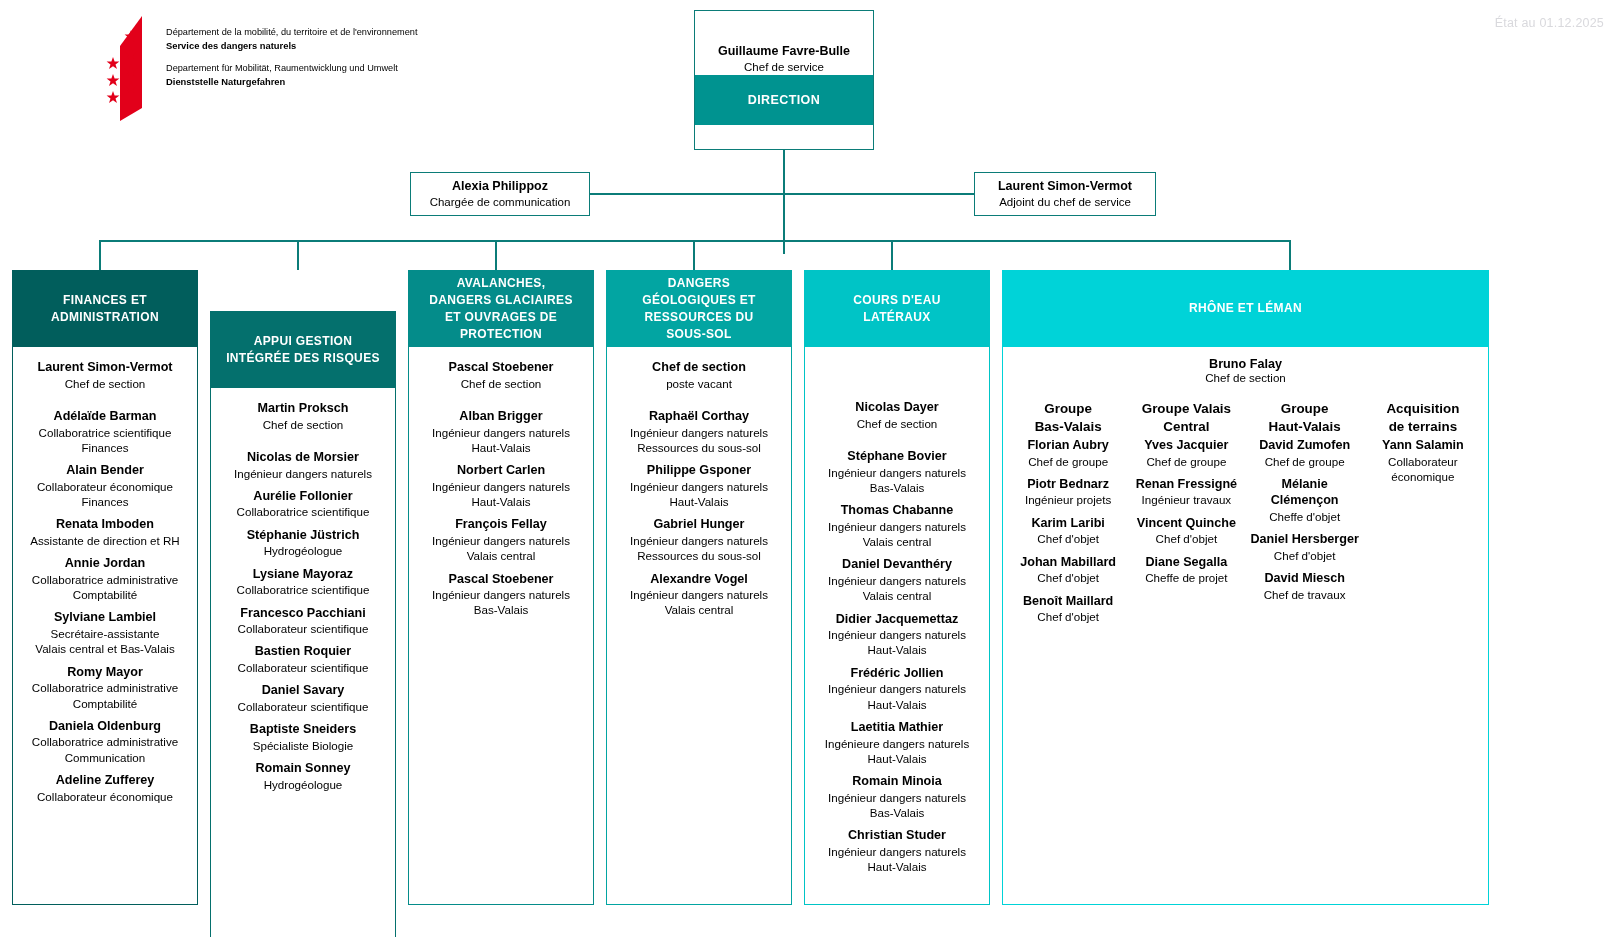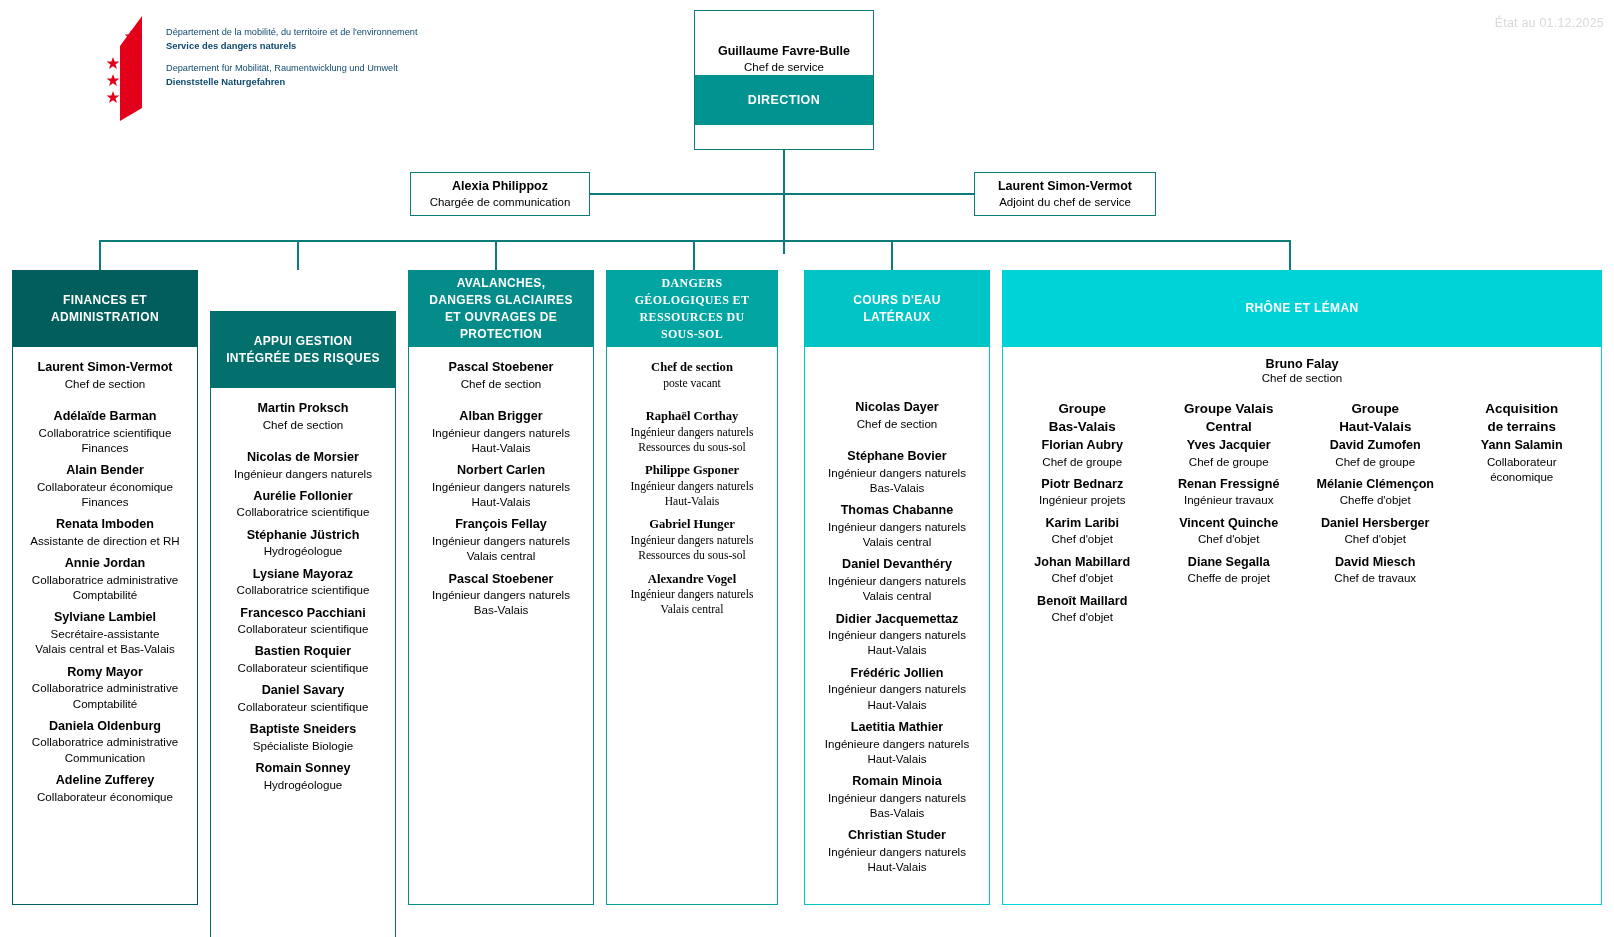--- a/index.html
+++ b/index.html
@@ -35,21 +35,21 @@
     font-weight: bold;
     font-size: 15.5px;
     letter-spacing: -0.2px;
     line-height: 1.32;
     color: #000000;
   }
   #dept-text {
     position: absolute;
     left: 158px; top: 18px;
     width: 270px;
-    color: #0c4a6e;
+    color: #000000;
   }
   #dept-text .small  { font-size: 9.2px; line-height: 1.45; }
   #dept-text .strong { font-size: 9.4px; font-weight: bold; line-height: 1.45; }
   #dept-text .gap    { height: 9px; }
 
   #state-date {
     position: absolute;
     right: 10px; top: 16px;
     font-size: 12.5px;
     color: #d9d9dd;
@@ -373,21 +373,21 @@
             <div class="prole">Ingénieur dangers naturels</div>
             <div class="prole">Valais central</div>
           </div>
           <div class="person">
             <div class="pname">Pascal Stoebener</div>
             <div class="prole">Ingénieur dangers naturels</div>
             <div class="prole">Bas-Valais</div>
           </div>
         </div>
       </div>
-      <div class="col" style="left: 606px; width: 172px; height: 635px; border: 1.5px solid rgb(2, 165, 162); font-family: Liberation Serif, serif;">
+      <div class="col" style="left: 606px; width: 186px; height: 635px; border: 1.5px solid rgb(2, 165, 162);">
         <div class="col-header" style="background: rgb(2, 165, 162); height: 76px;">
           <div>
             <div>DANGERS</div>
             <div>GÉOLOGIQUES ET</div>
             <div>RESSOURCES DU</div>
             <div>SOUS-SOL</div>
           </div>
         </div>
         <div class="col-body">
           <div class="person chief">
@@ -463,21 +463,21 @@
             <div class="prole">Ingénieur dangers naturels</div>
             <div class="prole">Bas-Valais</div>
           </div>
           <div class="person">
             <div class="pname">Christian Studer</div>
             <div class="prole">Ingénieur dangers naturels</div>
             <div class="prole">Haut-Valais</div>
           </div>
         </div>
       </div>
-      <div class="col" style="left: 1002px; width: 600px; height: 635px; border: 1.5px solid rgb(0, 211, 216);">
+      <div class="col" style="left: 1002px; width: 487px; height: 635px; border: 1.5px solid rgb(0, 211, 216);">
         <div class="col-header" style="background: rgb(0, 211, 216); height: 76px;">
           <div>
             <div>RHÔNE ET LÉMAN</div>
           </div>
         </div>
         <div class="col-body" style="padding: 0px;">
           <div id="rhone-chief">
             <div class="pname" style="font-weight: bold; font-size: 12.6px;">Bruno Falay</div>
             <div class="prole" style="font-size: 11.6px;">Chef de section</div>
           </div>

